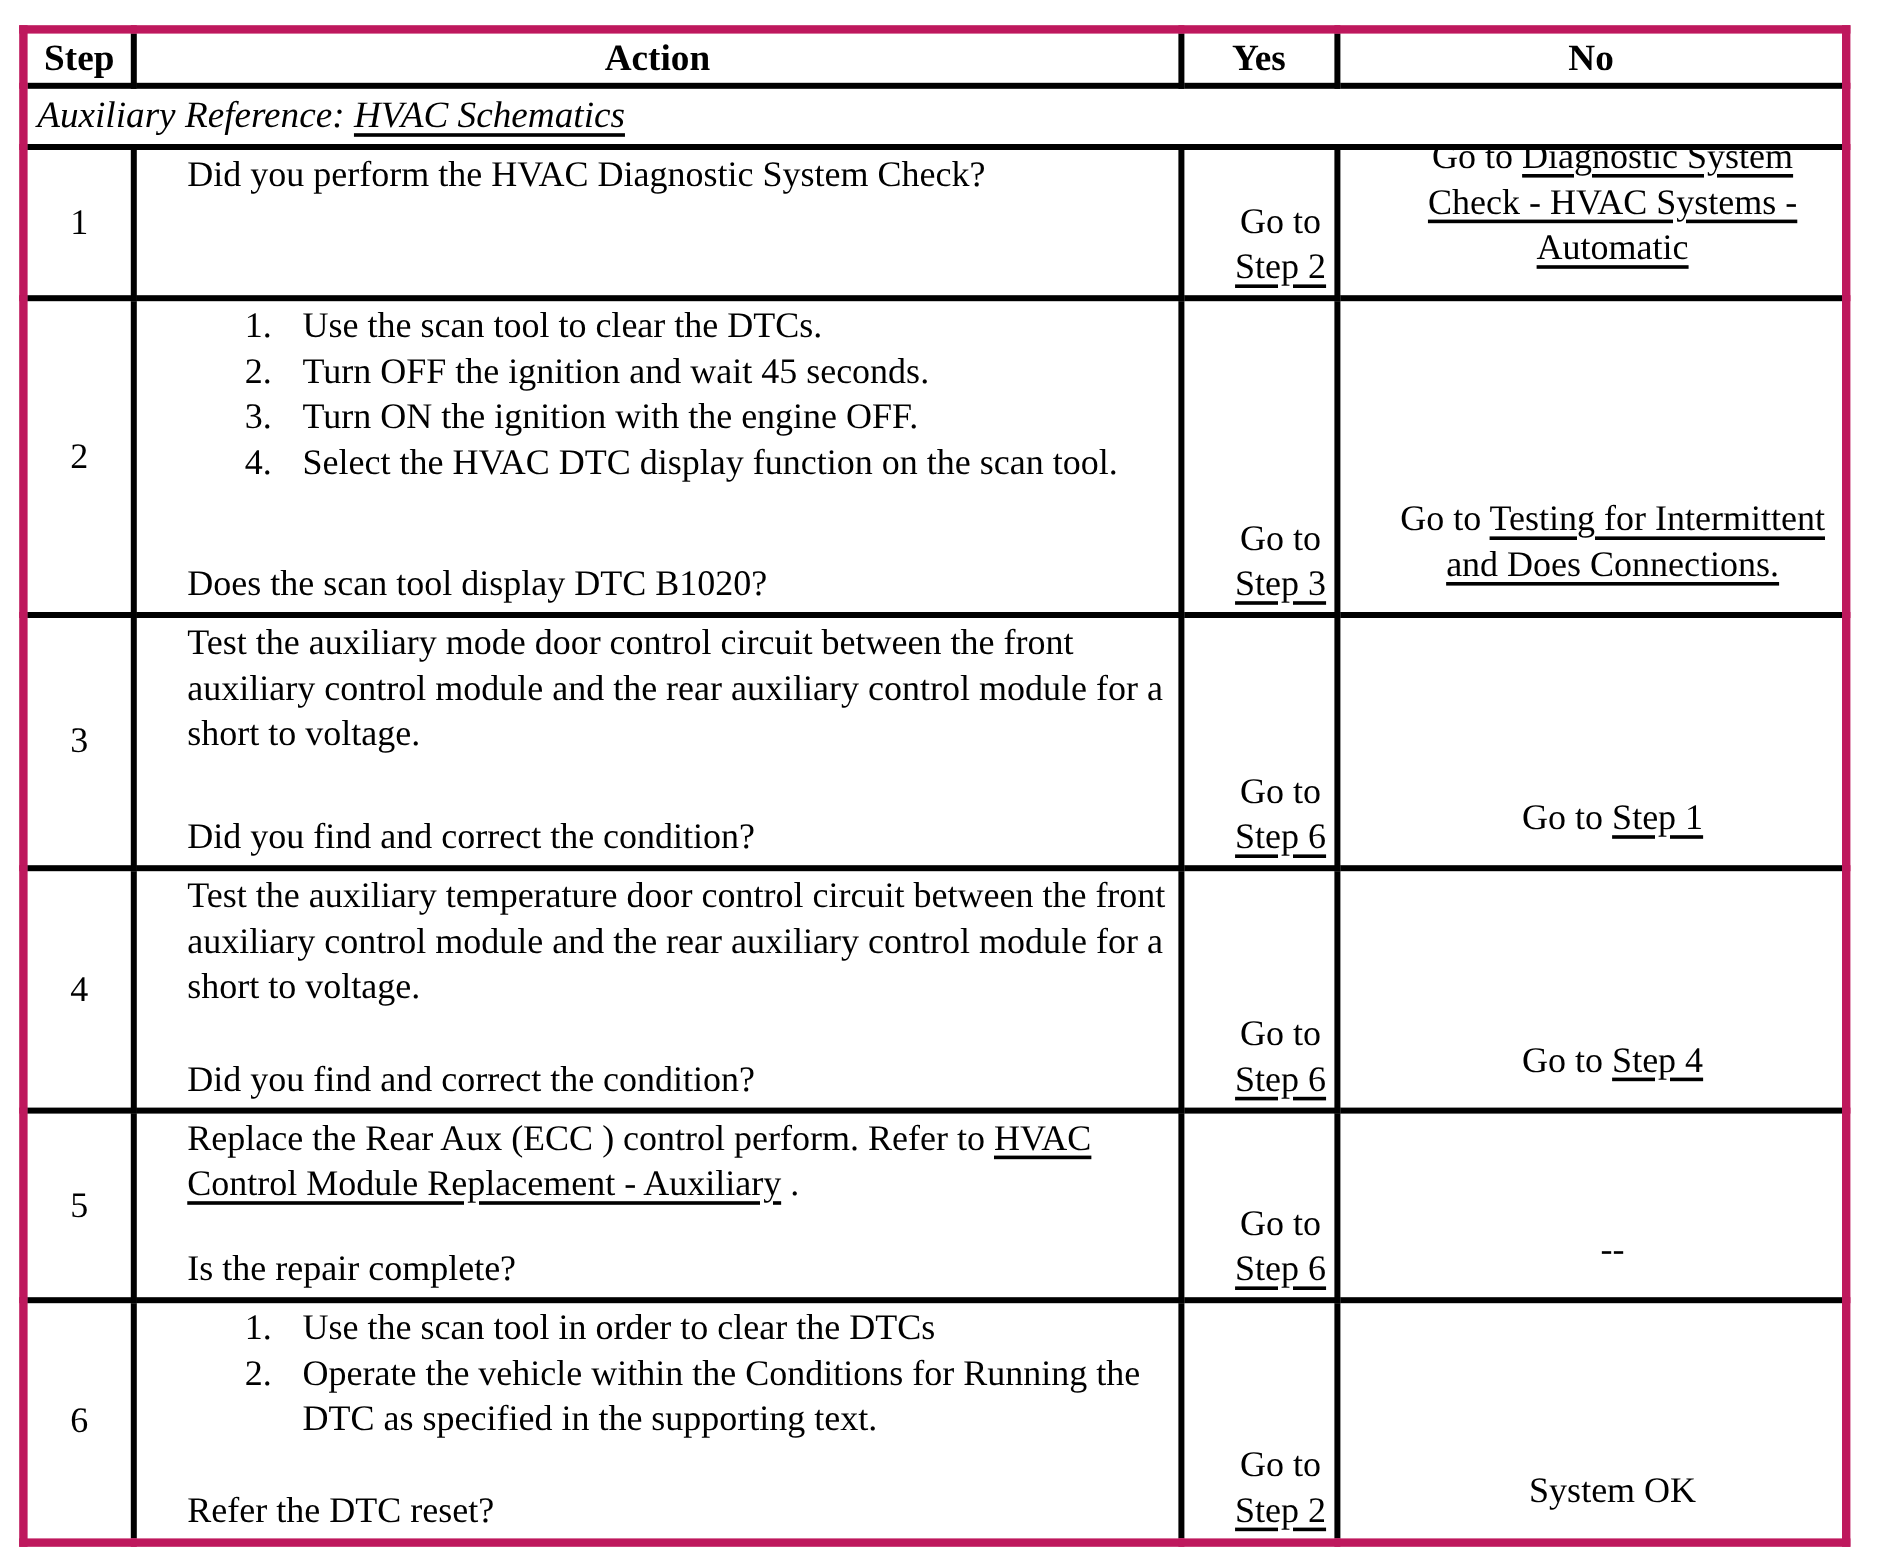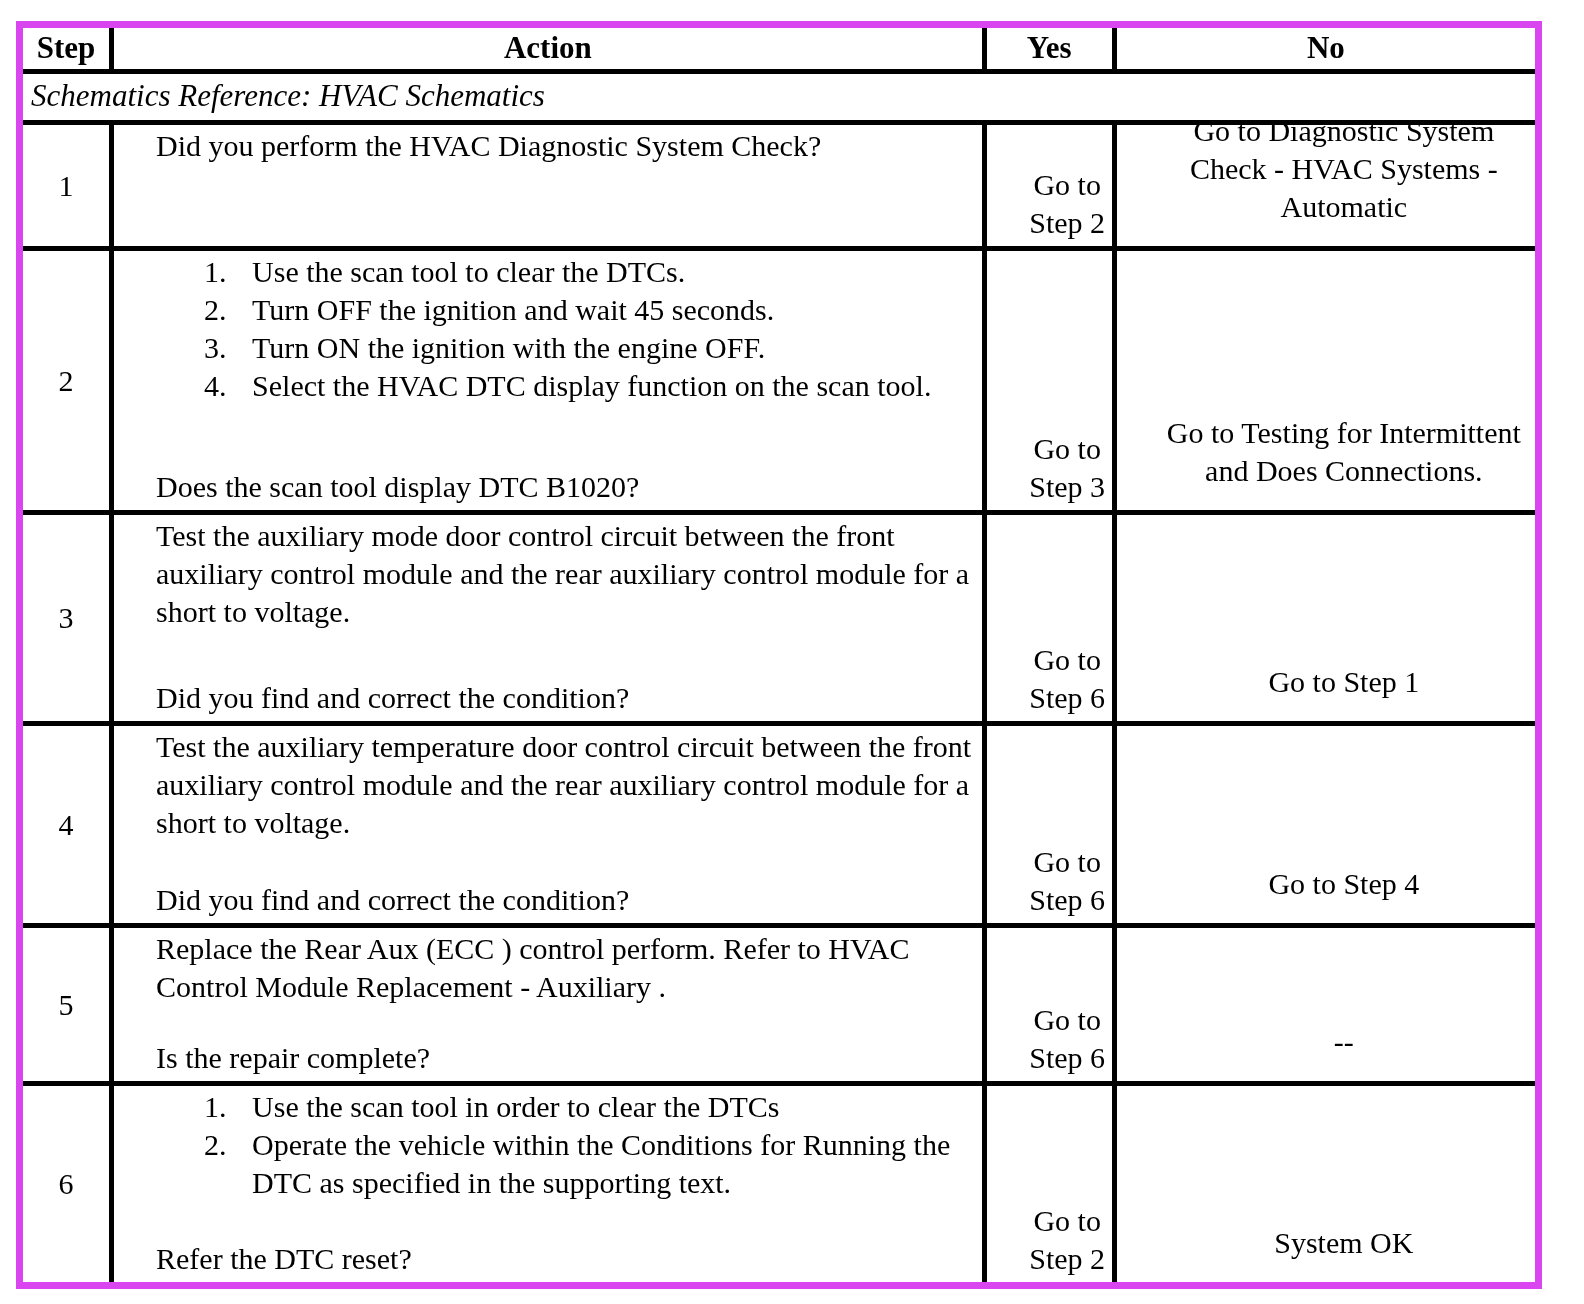--- a/index.html
+++ b/index.html
@@ -1,25 +1,25 @@
 <!DOCTYPE html>
 <html><head>
 <meta charset="utf-8">
 <style>
   html,body{margin:0;padding:0;background:#fff;}
   body{width:1584px;height:1304px;overflow:hidden;color:#000;
        font-family:"Liberation Serif","DejaVu Serif",serif;font-size:30px;line-height:38px;}
   .page{padding:21px 0 0 16px;}
-  table.diag{border-collapse:collapse;table-layout:fixed;width:1526px;border:7px solid #d946ef;}
+  table.diag{border-collapse:collapse;table-layout:fixed;width:1526px;border:7px solid #be185d;}
   td,th{border:5px solid #000;padding:0;vertical-align:top;}
   thead th{font-size:31px;font-weight:bold;text-align:center;vertical-align:middle;padding:1px 0 2px;}
   tr.hdr{height:47px;}
   tr.schem{height:51px;}
   tr.schem td{font-style:italic;font-size:31px;padding:2px 8px 4px 8px;vertical-align:middle;}
-  .lnk{text-decoration-thickness:3px;text-underline-offset:5px;}
+  .lnk{text-decoration:underline;text-decoration-thickness:3px;text-underline-offset:5px;}
   
   tbody tr:nth-of-type(2){height:126px;}
   tbody tr:nth-of-type(3){height:264px;}
   tbody tr:nth-of-type(4){height:211px;}
   tbody tr:nth-of-type(5){height:202px;}
   tbody tr:nth-of-type(6){height:158px;}
   tbody tr:nth-of-type(7){height:202px;}
   td.stepc{text-align:center;vertical-align:middle;}
   td.rel{position:relative;}
   .fill{position:absolute;top:0;left:0;right:0;bottom:0;display:flex;flex-direction:column;margin-left:36px;}
@@ -46,21 +46,21 @@
     <thead>
       <tr class="hdr">
         <th>Step</th>
         <th>Action</th>
         <th>Yes</th>
         <th>No</th>
       </tr>
     </thead>
     <tbody id="tb">
       <tr class="schem">
-        <td colspan="4"><span>Schematics Reference: </span><span class="lnk">HVAC Schematics</span></td>
+        <td colspan="4"><span>Auxiliary Reference: </span><span class="lnk">HVAC Schematics</span></td>
       </tr>
     <tr>
           <td class="stepc"><span>1</span></td>
           <td class="rel">
             <div class="fill acw">
               <div class="atop">
                 <div class="apara"><span>Did you perform the HVAC Diagnostic System Check?</span></div>
               </div>
             </div>
           </td>

